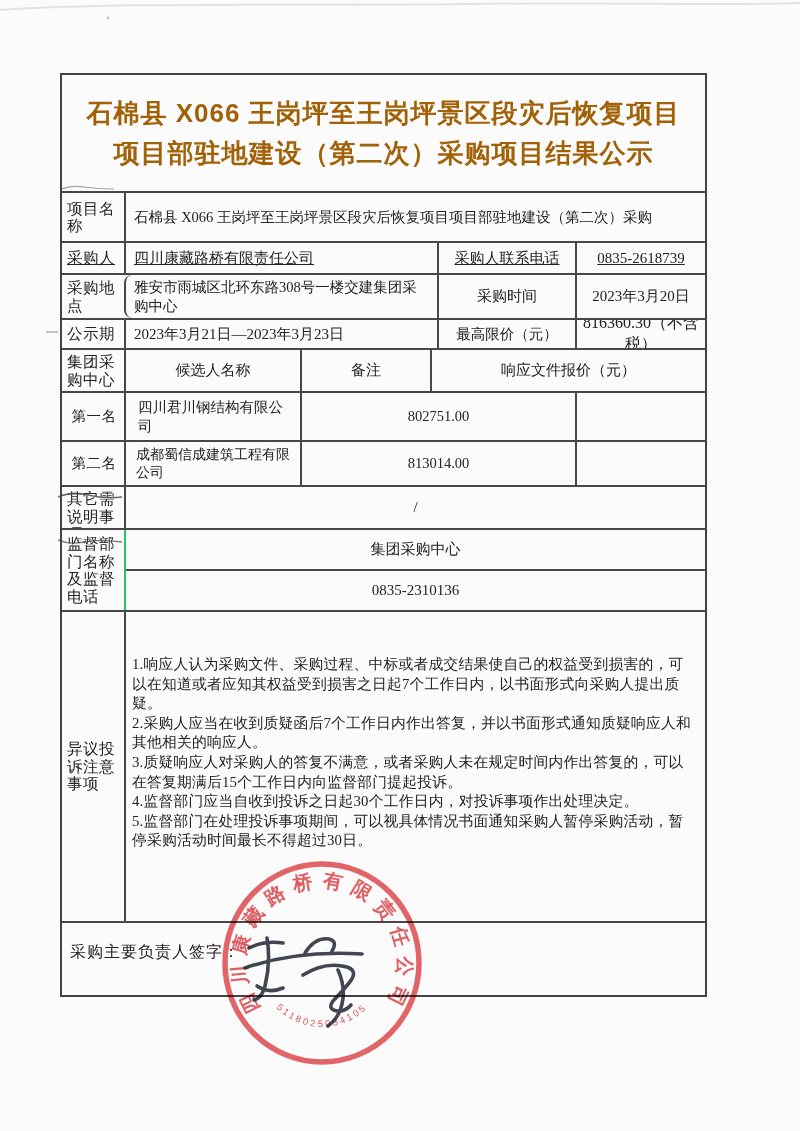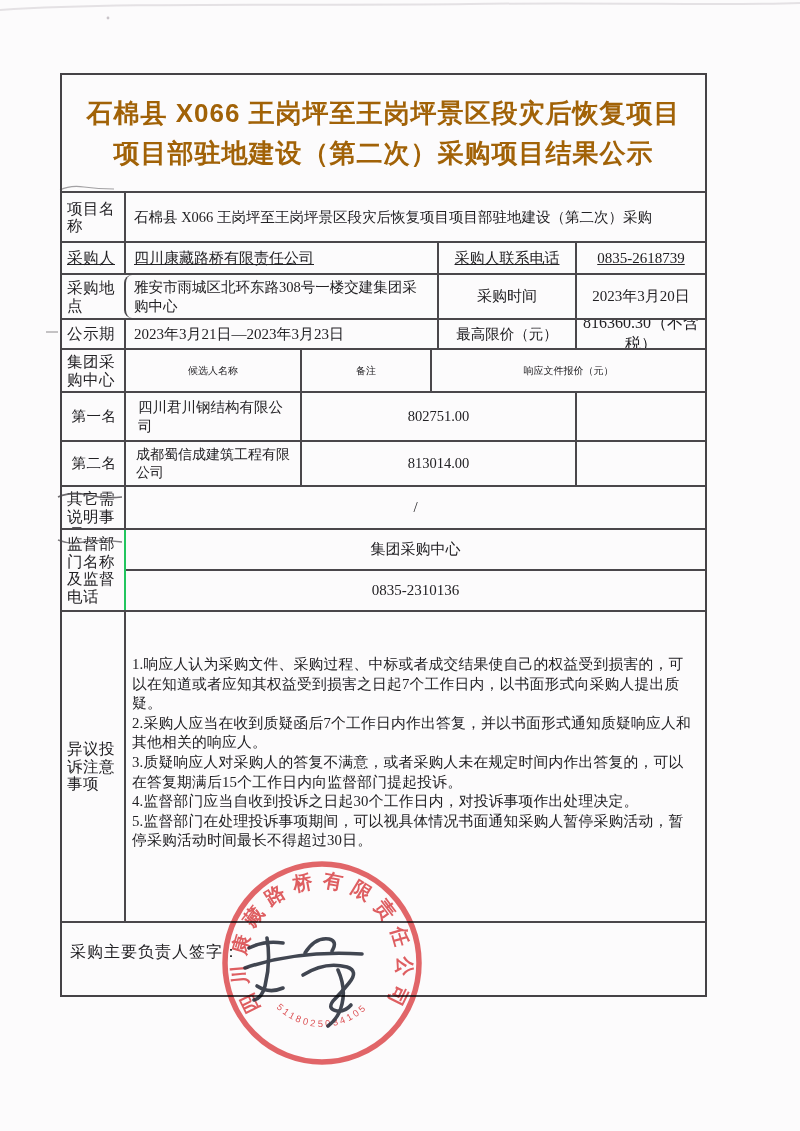--- a/index.html
+++ b/index.html
@@ -25,21 +25,21 @@
   .val{font-size:15px;padding:14px 8px;}
   .val.center{justify-content:center;text-align:center;padding:2px 4px;}
   .title-cell{flex-direction:column;justify-content:center;align-items:center;width:100%;
       font-family:"Liberation Sans","DejaVu Sans",sans-serif;font-weight:bold;
       font-size:26px;line-height:40px;letter-spacing:1px;color:#a16207;}
   .w-name{width:313px;flex:none;}
   .w-ph-lab{width:138px;flex:none;}
   .w-rest{flex:1;}
   .w-cand-name{width:176px;flex:none;}
   .w-cand-price{width:275px;flex:none;}
-  .hdr{justify-content:center;text-align:center;font-size:10px;}
+  .hdr{justify-content:center;text-align:center;font-size:15px;}
   .rank{font-size:14.5px;justify-content:center;}
   .small-val{font-size:16px;}
   .sub-stack{flex:1;display:flex;flex-direction:column;}
   .sub-stack .sub{flex:1;box-sizing:border-box;display:flex;align-items:center;justify-content:center;font-size:15px;}
   .sub-stack .sub + .sub{border-top:2px solid #4a474b;}
   .complaint-cell{flex:1;padding:6px 10px 8px 6px;align-items:flex-end;}
   .complaint-text{font-size:14.8px;line-height:19.6px;letter-spacing:.2px;padding-bottom:62px;}
   .sig-row .c{width:100%;}
   .sig-label{font-size:16px;padding-left:8px;letter-spacing:1px;font-family:Liberation Serif, serif;}
   .seal{position:absolute;left:217px;top:858px;width:210px;height:212px;pointer-events:none;

